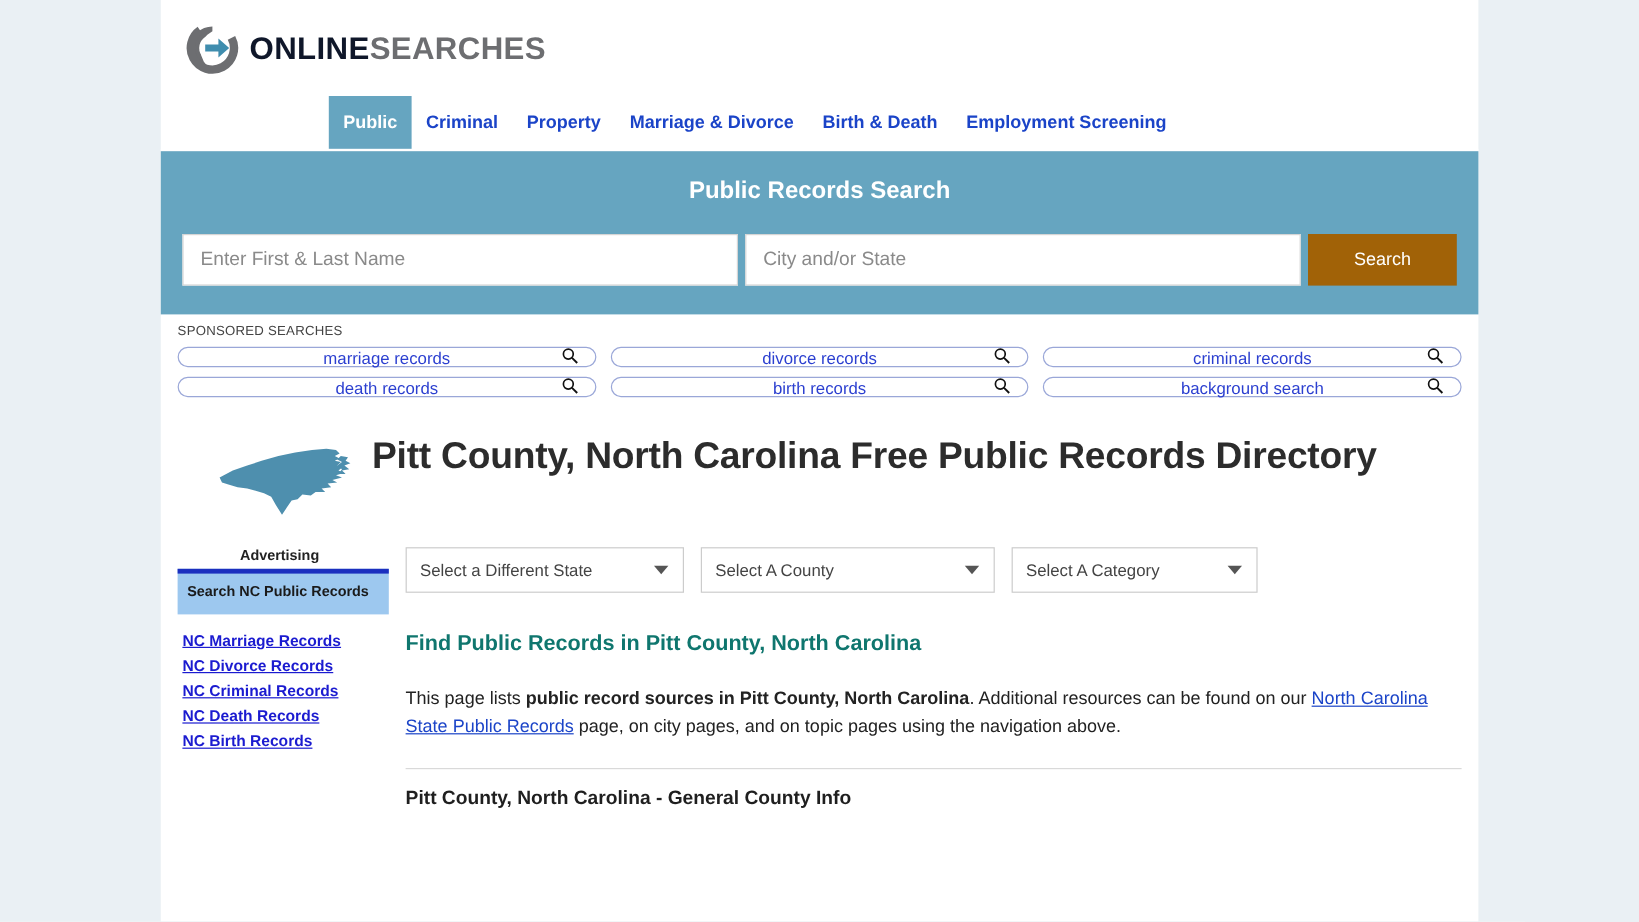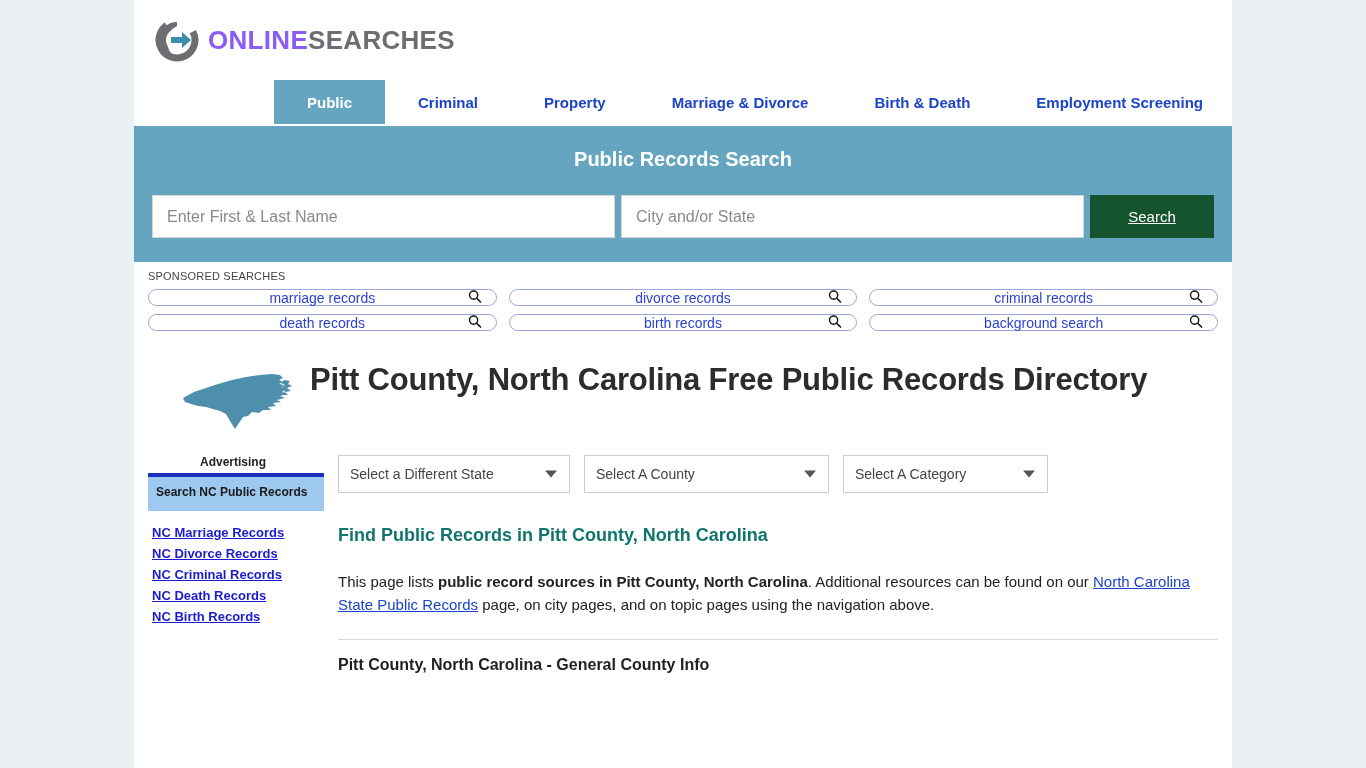--- a/index.html
+++ b/index.html
@@ -37,35 +37,35 @@
     position: relative;
     margin-right: 8px;
     flex: none;
   }
   .logo-text {
     font-size: 26px;
     font-weight: bold;
     letter-spacing: .3px;
     white-space: nowrap;
   }
-  .logo-online { color: #8b5cf6; }
+  .logo-online { color: #0f172a; }
   .logo-searches { color: #6d6e71; }
 
   
   .nav {
     height: 46px;
     display: flex;
     align-items: stretch;
     padding-left: 140px;
     border-bottom: 2px solid #ffffff;
   }
   .nav-item {
     display: flex;
     align-items: center;
-    padding: 0 33px;
+    padding: 0 12px;
     font-size: 15px;
     font-weight: bold;
     color: #1b44c8;
     white-space: nowrap;
     cursor: pointer;
   }
   .nav-item.active {
     background: #66a5c0;
     color: #ffffff;
   }
@@ -94,27 +94,26 @@
     color: #333;
     padding: 0 14px;
     outline: none;
     font-family: "Liberation Sans", sans-serif;
   }
   .search-input::placeholder { color: #8a8a8a; }
   .input-name { width: 467px; }
   .input-city { width: 467px; }
   .search-btn {
     width: 125px; height: 43px;
-    background: #14532d;
+    background: #a16207;
     color: #ffffff;
     border: none;
     font-size: 15px;
     font-family: "Liberation Sans", sans-serif;
     cursor: pointer;
-    text-decoration: underline;
   }
 
   
   .sponsored {
     padding: 8px 14px 6px 14px;
   }
   .sponsored-label {
     font-size: 11px;
     color: #444;
     letter-spacing: .2px;

